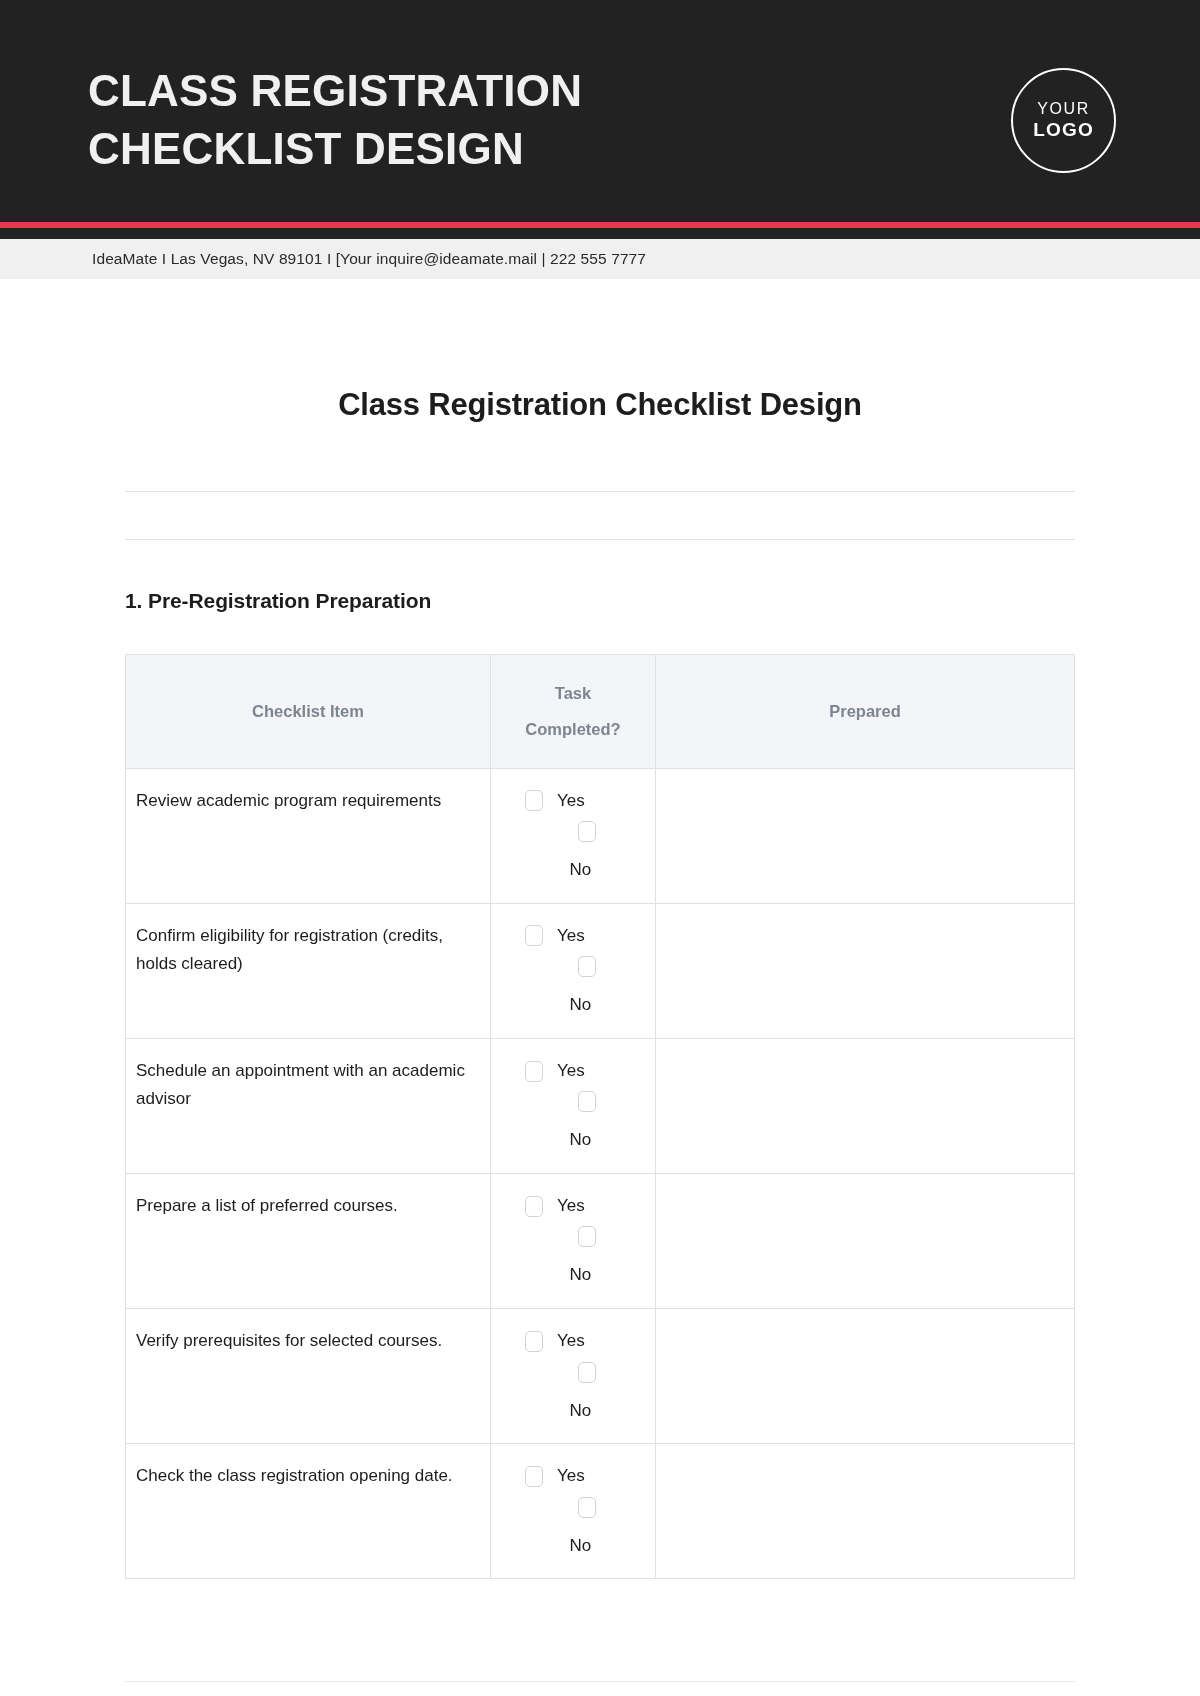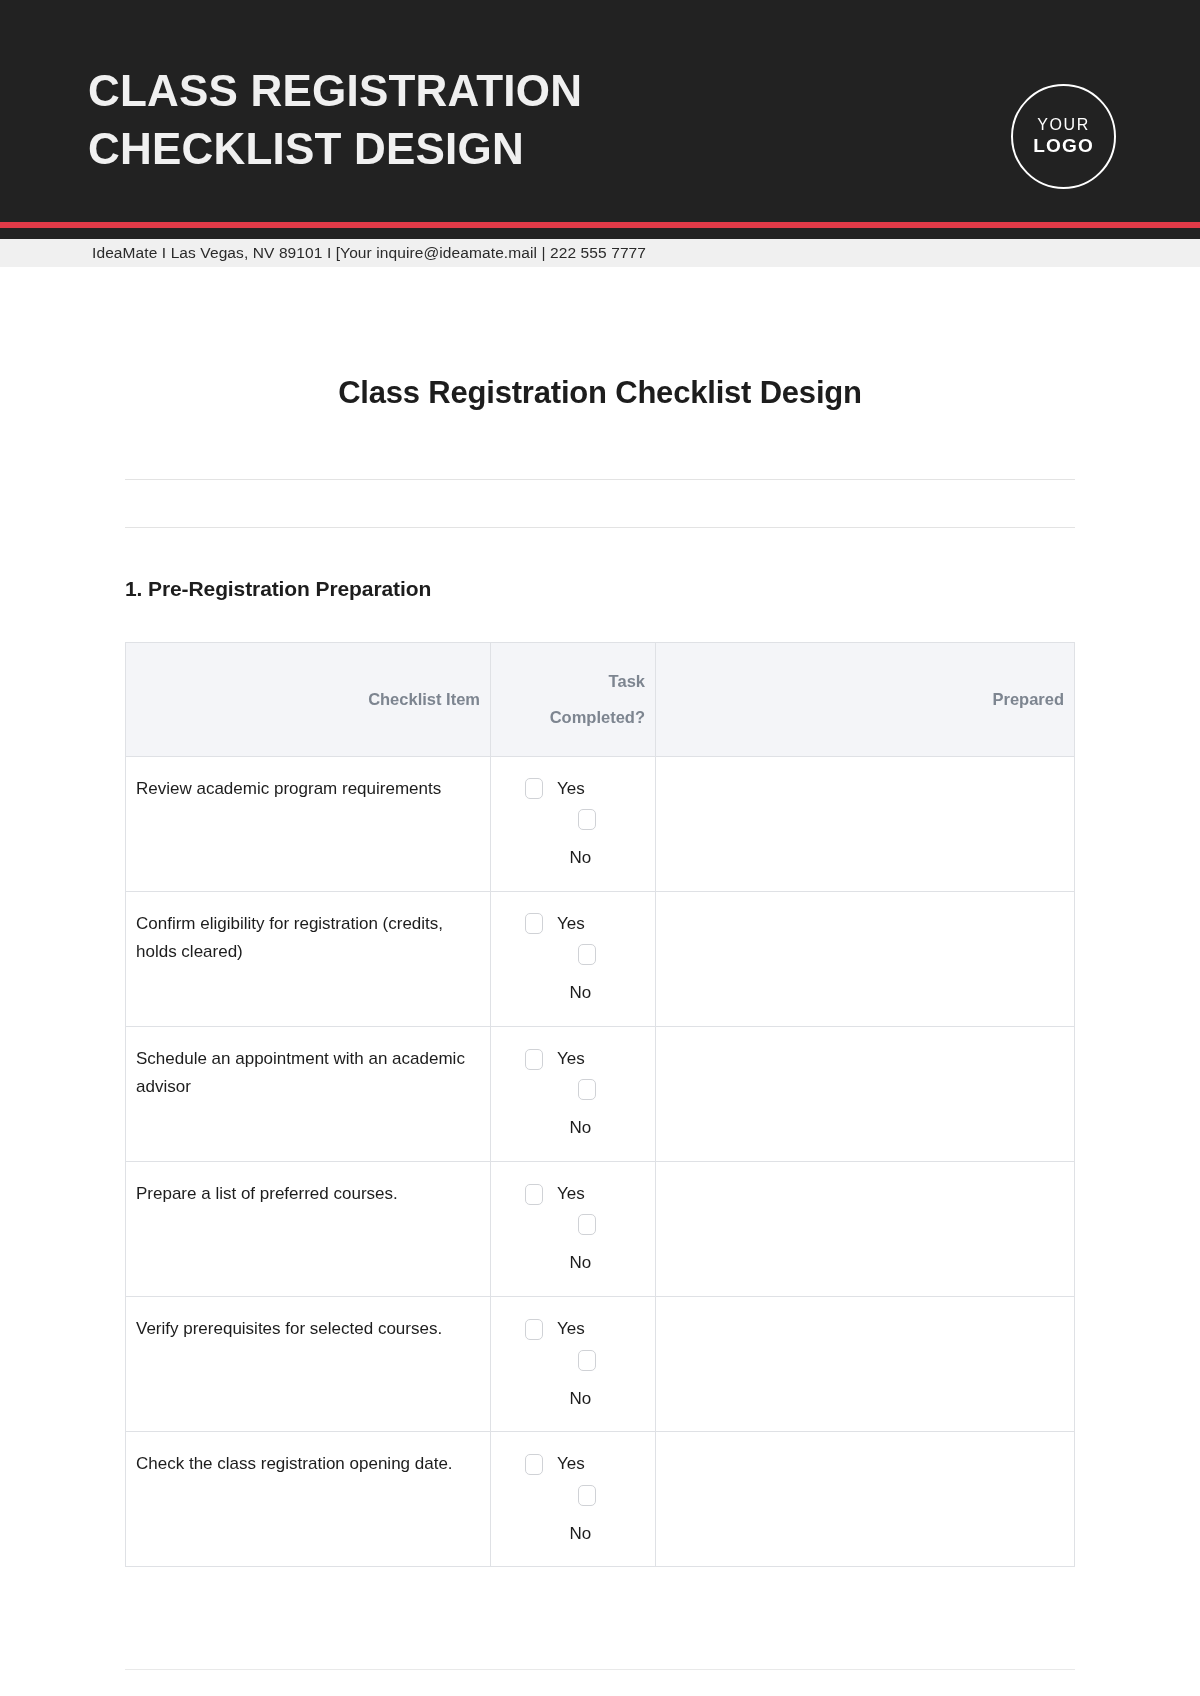--- a/index.html
+++ b/index.html
@@ -33,21 +33,21 @@
     line-height: 1.32;
     letter-spacing: 0.2px;
     text-transform: uppercase;
     max-width: 700px;
     margin: 0;
     margin-top: 18px;
   }
   .logo-circle {
     position: absolute;
     right: 84px;
-    top: 84px;
+    top: 68px;
     width: 105px;
     height: 105px;
     border: 2px solid #ffffff;
     border-radius: 50%;
     display: flex;
     flex-direction: column;
     align-items: center;
     justify-content: center;
     color: #ffffff;
   }
@@ -71,21 +71,21 @@
   }
   .dark-rule {
     height: 11px;
     background: #222222;
     width: 100%;
   }
 
   
   .contact-bar {
     background: #f0f0f0;
-    height: 28px;
+    height: 40px;
     display: flex;
     align-items: center;
     padding-left: 92px;
   }
   .contact-text {
     font-size: 15.5px;
     color: #2a2a2a;
     letter-spacing: 0.1px;
     white-space: nowrap;
   }
@@ -145,21 +145,21 @@
   table.checklist th,
   table.checklist td {
     border: 1px solid #dfe1e5;
     vertical-align: top;
   }
   table.checklist thead th {
     background: #f4f5f8;
     color: #7d8590;
     font-size: 16.5px;
     font-weight: 700;
-    text-align: right;
+    text-align: center;
     padding: 20px 10px;
     line-height: 2.2;
     vertical-align: middle;
   }
   .col-item { width: 365px; }
   .col-task { width: 165px; }
   .col-comments { width: auto; }
 
   td.item-cell {
     padding: 18px 8px 18px 10px;

